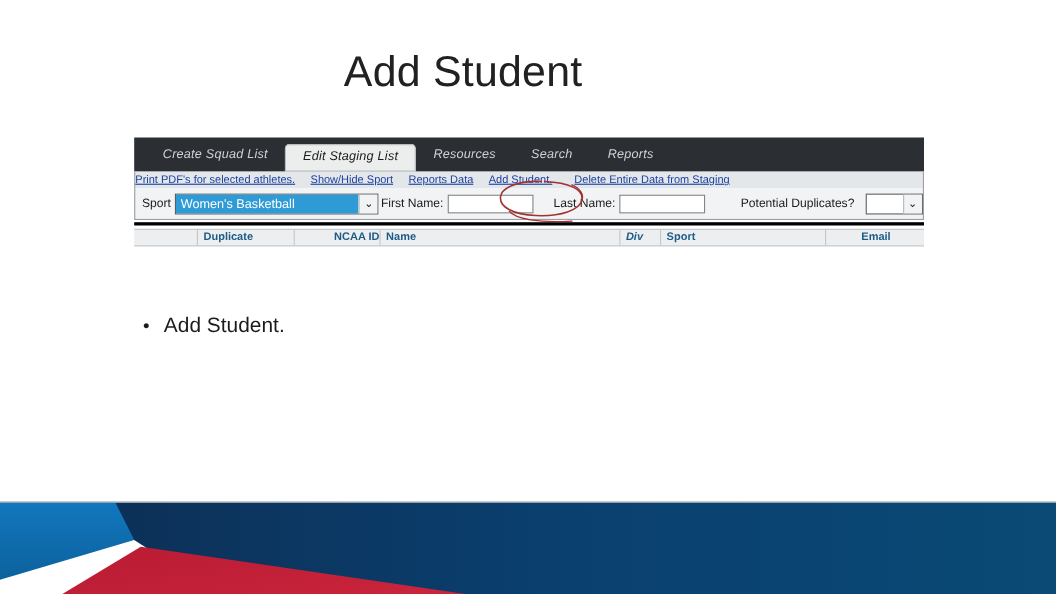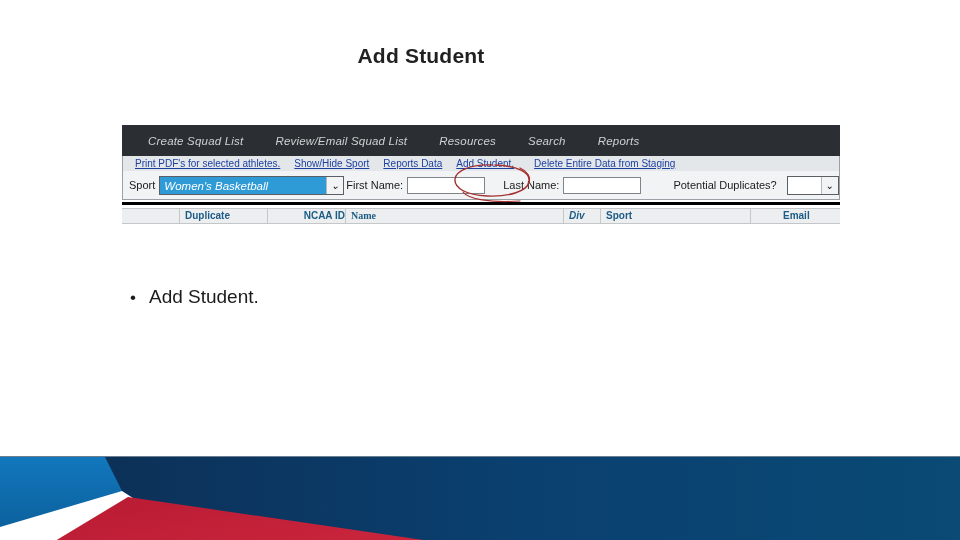--- a/index.html
+++ b/index.html
@@ -15,22 +15,22 @@
     position: relative;
   }
 
   
   .slide-title {
     position: absolute;
     left: 0;
     top: 44px;
     width: 842px;
     text-align: center;
-    font-size: 21px;
-    font-weight: bold;
+    font-size: 39px;
+    font-weight: normal;
     color: #212121;
     letter-spacing: 0.2px;
   }
 
   
   .screenshot {
     position: absolute;
     left: 122px;
     top: 125px;
     width: 718px;
@@ -65,21 +65,21 @@
   }
 
   
   .toolbar {
     height: 15px;
     background: #e4e7ea;
     border-left: 1px solid #9aa0a6;
     border-right: 1px solid #9aa0a6;
     display: flex;
     align-items: center;
-    padding-left: 12px;
+    padding-left: 0;
     box-sizing: border-box;
     position: relative;
   }
   .tool-link {
     color: #1a3fa0;
     font-size: 10px;
     text-decoration: underline;
     white-space: nowrap;
     margin-right: 14px;
     line-height: 11px;
@@ -106,21 +106,20 @@
   .sel-sport {
     width: 185px;
     height: 19px;
     border: 1px solid #5a5f63;
     background: #ffffff;
     display: flex;
     align-items: center;
     justify-content: space-between;
     box-sizing: border-box;
     margin-right: 2px;
-    font-style: italic;
   }
   .sel-sport .val {
     background: #2e9bd6;
     color: #ffffff;
     font-size: 11.5px;
     padding: 1px 4px;
     flex: 1;
     height: 17px;
     line-height: 16px;
     box-sizing: border-box;
@@ -229,21 +228,21 @@
 </style>
 </head>
 <body>
 
 <div class="slide-title">Add Student</div>
 
 <div class="screenshot">
 
   <div class="navbar">
     <div class="nav-item">Create Squad List</div>
-    <div class="nav-item">Review/Email Squad List</div>
+    <div class="nav-item active">Edit Staging List</div>
     <div class="nav-item">Resources</div>
     <div class="nav-item">Search</div>
     <div class="nav-item">Reports</div>
   </div>
 
   <div class="toolbar">
     <span class="tool-link">Print PDF's for selected athletes.</span>
     <span class="tool-link">Show/Hide Sport</span>
     <span class="tool-link">Reports Data</span>
     <span class="tool-link" style="margin-right:20px;">Add Student.</span>
@@ -269,21 +268,21 @@
       <span class="chev">⌄</span>
     </div>
   </div>
 
   <div class="blackrule"></div>
 
   <div class="tablehdr">
     <div class="th" style="width:57px;border-left:none;"></div>
     <div class="th" style="width:88px;">Duplicate</div>
     <div class="th" style="width:78px;text-align:right;">NCAA ID</div>
-    <div class="th" style="width:218px;font-family:Liberation Serif, serif;">Name</div>
+    <div class="th" style="width:218px;">Name</div>
     <div class="th" style="width:37px;font-style:italic;">Div</div>
     <div class="th" style="width:150px;">Sport</div>
     <div class="th" style="width:89px;padding-left:32px;">Email</div>
   </div>
 </div>
 
 <svg class="annotation" viewBox="0 0 960 540">
   <path d="M 492 165
            C 470 164, 456 171, 455 179
            C 454 188, 466 195, 487 196

